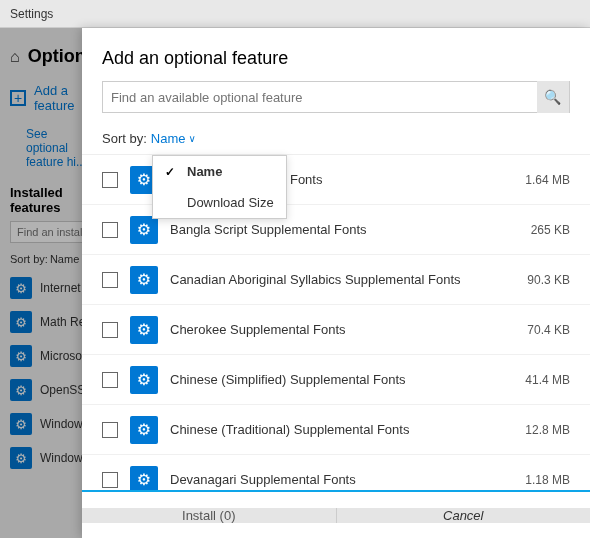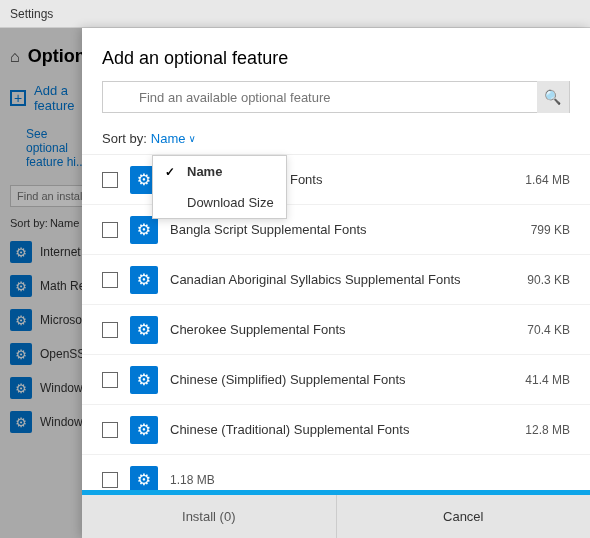--- a/index.html
+++ b/index.html
@@ -191,21 +191,20 @@
     }
 
     .search-input {
       flex: 1;
       border: none;
       outline: none;
       padding: 0 8px;
       font-size: 13px;
       color: #666;
       background: transparent;
-      margin-left: 28px;
     }
 
     .search-icon-btn {
       width: 32px; height: 32px;
       display: flex; align-items: center; justify-content: center;
       background: #e5e5e5;
       border: none;
       cursor: pointer;
       color: #555;
       font-size: 14px;
@@ -309,43 +308,44 @@
 
     .feature-size {
       font-size: 12px;
       color: #555;
       white-space: nowrap;
     }
 
     
     .modal-footer {
       display: flex;
-      border-top: 5px solid #0ea5e9;
+      border-top: 2px solid #0ea5e9;
       height: 48px;
+      align-items: center;
     }
 
     .install-btn {
       flex: 1;
       background: #e5e5e5;
       border: none;
       font-size: 13px;
       color: #555;
       cursor: pointer;
       display: flex; align-items: center; justify-content: center;
     }
 
     .cancel-btn {
       flex: 1;
       background: #e5e5e5;
       border: none;
       border-left: 1px solid #ccc;
       font-size: 13px;
       color: #333;
       cursor: pointer;
-      display: flex; align-items: center; justify-content: center;
+      display: flex; align-items: center; justify-content: center; font-style: italic;
     }
 
     .chevron {
       font-size: 10px;
     }
   </style>
 </head>
 <body>
 
 <div class="settings-bg">
@@ -365,20 +365,21 @@
       <div class="add-feature-btn">
         <div class="plus-icon">+</div>
         <span>Add a feature</span>
       </div>
 
       <div class="see-optional">
         <span>See optional feature hi...</span>
       </div>
 
       <div class="installed-section">
+        <div class="installed-title">Installed features</div>
         <input class="find-installed" type="text" placeholder="Find an installed opti..." style="">
       </div>
 
       <div class="sort-bar-side">
         <span>Sort by:</span>
         <span>Name</span>
         <span class="chevron">∨</span>
       </div>
 
       <div class="installed-list">
@@ -443,21 +444,21 @@
           <div class="feature-item">
             <input type="checkbox" class="feature-checkbox" style="">
             <div class="feature-icon">⚙</div>
             <span class="feature-name">Script Supplemental Fonts</span>
             <span class="feature-size">1.64 MB</span>
           </div>
           <div class="feature-item">
             <input type="checkbox" class="feature-checkbox" style="">
             <div class="feature-icon">⚙</div>
             <span class="feature-name">Bangla Script Supplemental Fonts</span>
-            <span class="feature-size">799 KB</span>
+            <span class="feature-size">265 KB</span>
           </div>
           <div class="feature-item">
             <input type="checkbox" class="feature-checkbox" style="">
             <div class="feature-icon">⚙</div>
             <span class="feature-name">Canadian Aboriginal Syllabics Supplemental Fonts</span>
             <span class="feature-size">90.3 KB</span>
           </div>
           <div class="feature-item">
             <input type="checkbox" class="feature-checkbox" style="">
             <div class="feature-icon">⚙</div>
@@ -472,20 +473,21 @@
           </div>
           <div class="feature-item">
             <input type="checkbox" class="feature-checkbox" style="">
             <div class="feature-icon">⚙</div>
             <span class="feature-name">Chinese (Traditional) Supplemental Fonts</span>
             <span class="feature-size">12.8 MB</span>
           </div>
           <div class="feature-item">
             <input type="checkbox" class="feature-checkbox" style="">
             <div class="feature-icon">⚙</div>
+            <span class="feature-name">Devanagari Supplemental Fonts</span>
             <span class="feature-size">1.18 MB</span>
           </div>
 
         </div>
 
         <div class="modal-footer">
           <button class="install-btn">Install (0)</button>
           <button class="cancel-btn">Cancel</button>
         </div>
       </div>

